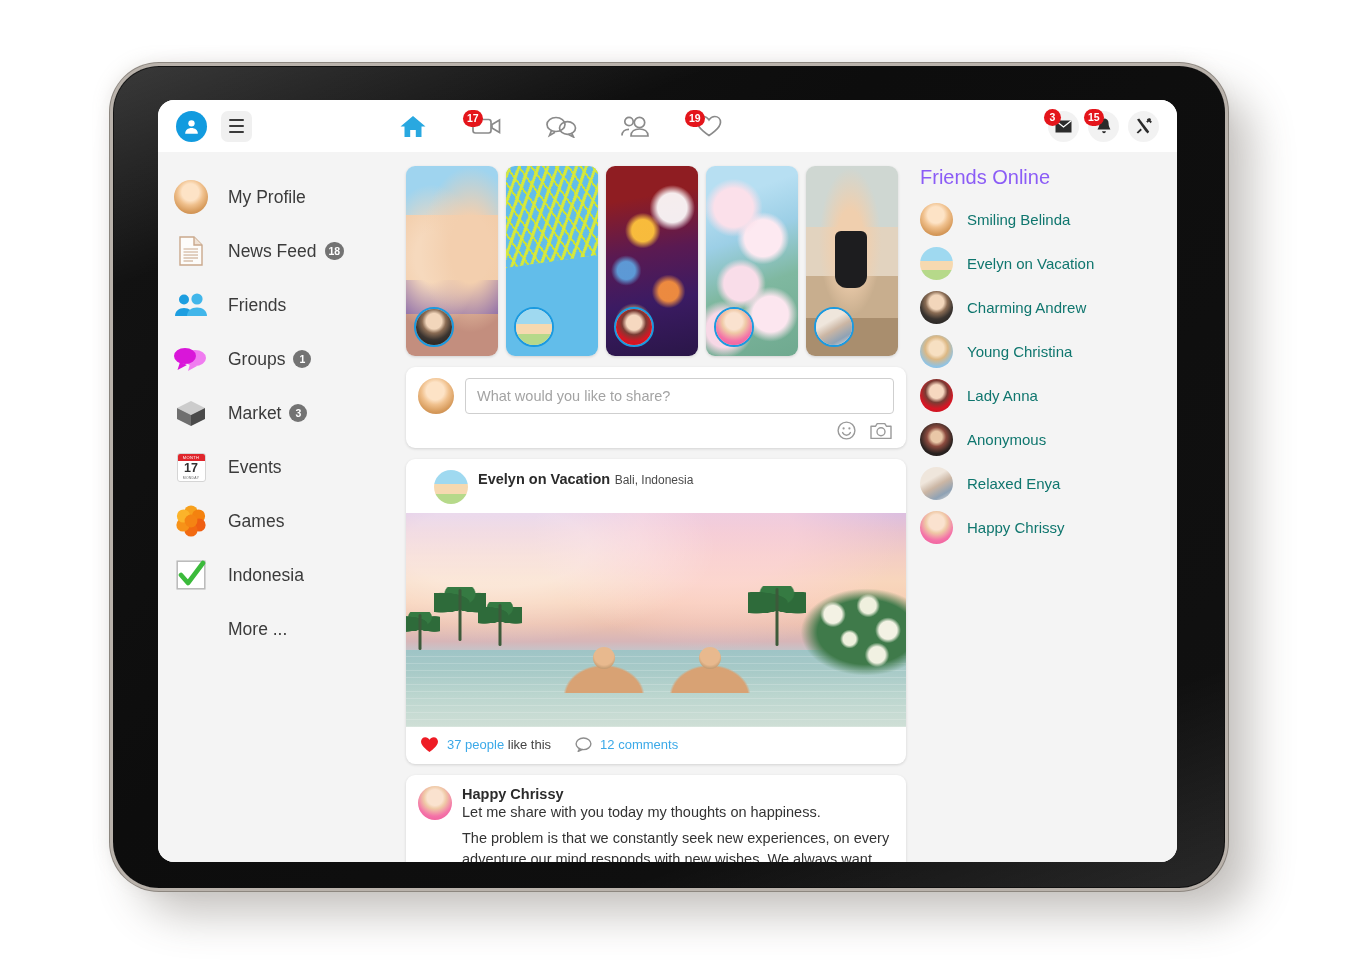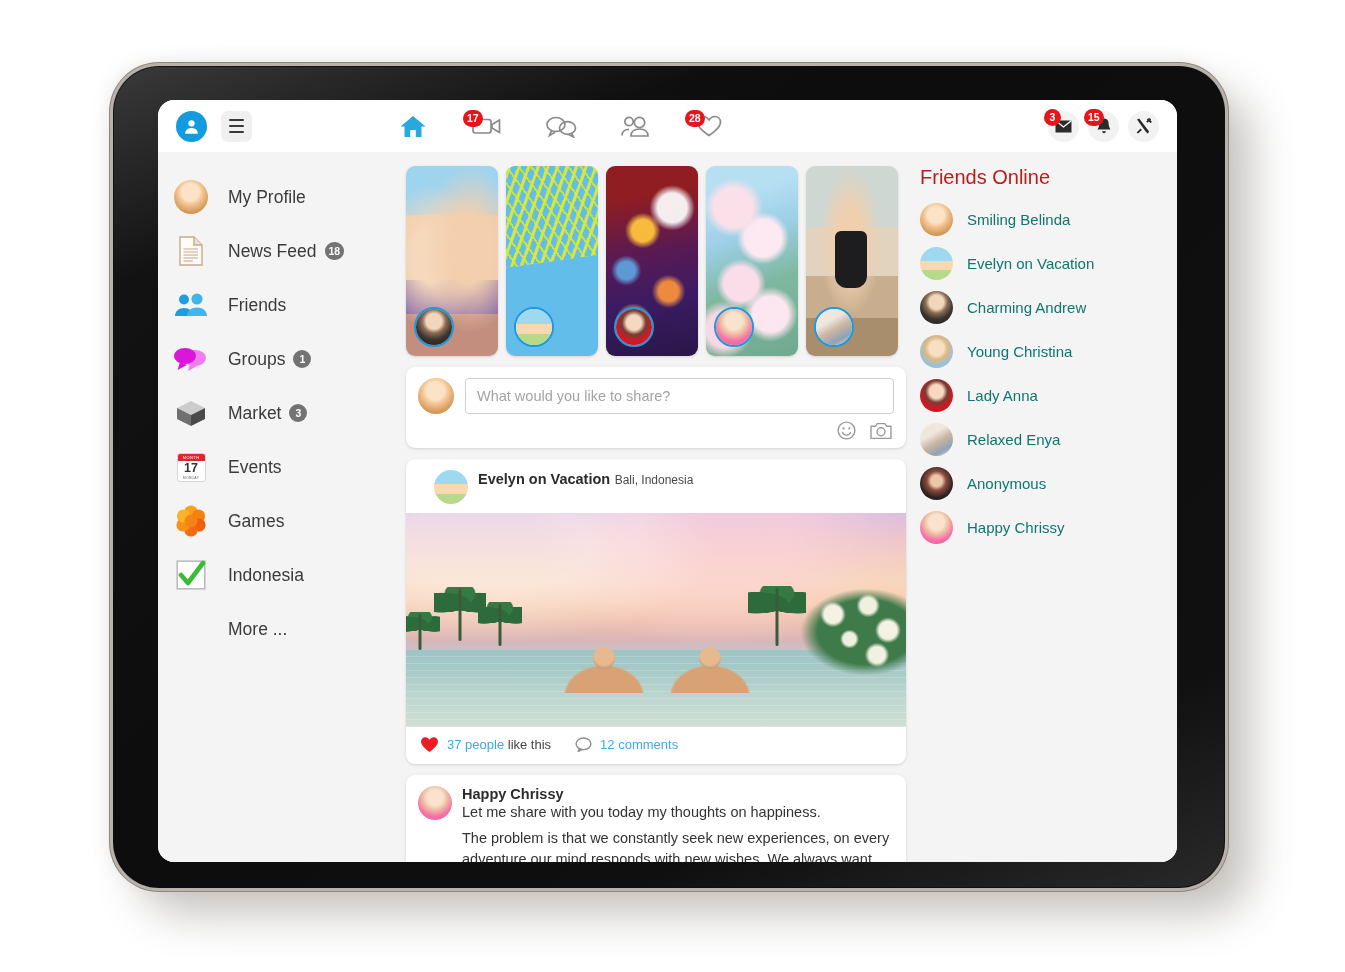--- a/index.html
+++ b/index.html
@@ -156,21 +156,21 @@
   .act { display: flex; align-items: center; gap: 8px; font-size: 13px; color: #444; }
   .act .lnk { color: #3ba9e8; }
 
   .post2-body { padding: 11px 14px 12px 12px; display: flex; gap: 10px; }
   .post2-text { font-size: 14.5px; color: #333; line-height: 1.46; }
   .post2-name { font-size: 14.5px; font-weight: bold; color: #2b2b2b; }
   .p2 { margin-top: 5px; }
 
   
   #right-sidebar { flex: 1; padding: 14px 0 0 14px; }
-  #friends-title { font-size: 20px; color: #b91c1c; margin-bottom: 8px; }
+  #friends-title { font-size: 20px; color: #8b5cf6; margin-bottom: 8px; }
   .friend { display: flex; align-items: center; gap: 14px; height: 44px; }
   .friend-av { width: 33px; height: 33px; border-radius: 50%; overflow: hidden; flex: none; }
   .friend-name { font-size: 15px; color: #0f766e; white-space: nowrap; }
 
   
   .ph { width: 100%; height: 100%; position: relative; overflow: hidden; }
 
   
   .av-blonde  { background: radial-gradient(circle at 48% 36%, #fde3c6 0 30%, #f0c18e 46%, #d79b5c 70%, #b9773b 100%); }
   .av-beach   { background: linear-gradient(180deg,#9fd9f0 0 42%, #f6d9b0 42% 70%, #b6d98a 70% 100%); }
@@ -321,21 +321,21 @@
           <div class="nav-icon">
             <svg width="30" height="23" viewBox="0 0 30 23">
               <circle cx="9" cy="6.5" r="4.2" class="ico-stroke"></circle>
               <circle cx="19.5" cy="7.5" r="5.2" class="ico-stroke"></circle>
               <path d="M2 20.5c0-4 3.2-6.2 7-6.2" class="ico-stroke"></path>
               <path d="M11 21c0-4.6 3.8-7 8.5-7s8.5 2.4 8.5 7z" class="ico-stroke"></path>
             </svg>
           </div>
 
           <div class="nav-icon">
-            <span class="badge tl2">28</span>
+            <span class="badge tl2">19</span>
             <svg width="28" height="24" viewBox="0 0 28 24">
               <path d="M14 21.5C14 21.5 2.5 14.5 2.5 8.2 2.5 4.8 5.1 2.5 8.2 2.5c2.4 0 4.5 1.4 5.8 3.4 1.3-2 3.4-3.4 5.8-3.4 3.1 0 5.7 2.3 5.7 5.7 0 6.3-11.5 13.3-11.5 13.3z" class="ico-stroke"></path>
             </svg>
           </div>
 
         </div>
 
         <div class="tb-right">
 
           <div class="rnd-icon">
@@ -650,29 +650,29 @@
             <span class="friend-name">Young Christina</span>
           </div>
           <div class="friend">
             <div class="friend-av">
                 <div class="ph av-red"></div>
               </div>
             <span class="friend-name">Lady Anna</span>
           </div>
           <div class="friend">
             <div class="friend-av">
+                <div class="ph av-anon"></div>
+              </div>
+            <span class="friend-name">Anonymous</span>
+          </div>
+          <div class="friend">
+            <div class="friend-av">
                 <div class="ph av-relax"></div>
               </div>
             <span class="friend-name">Relaxed Enya</span>
-          </div>
-          <div class="friend">
-            <div class="friend-av">
-                <div class="ph av-anon"></div>
-              </div>
-            <span class="friend-name">Anonymous</span>
           </div>
           <div class="friend">
             <div class="friend-av">
                 <div class="ph av-pink"></div>
               </div>
             <span class="friend-name">Happy Chrissy</span>
           </div>
         </div>
 
       </div>

